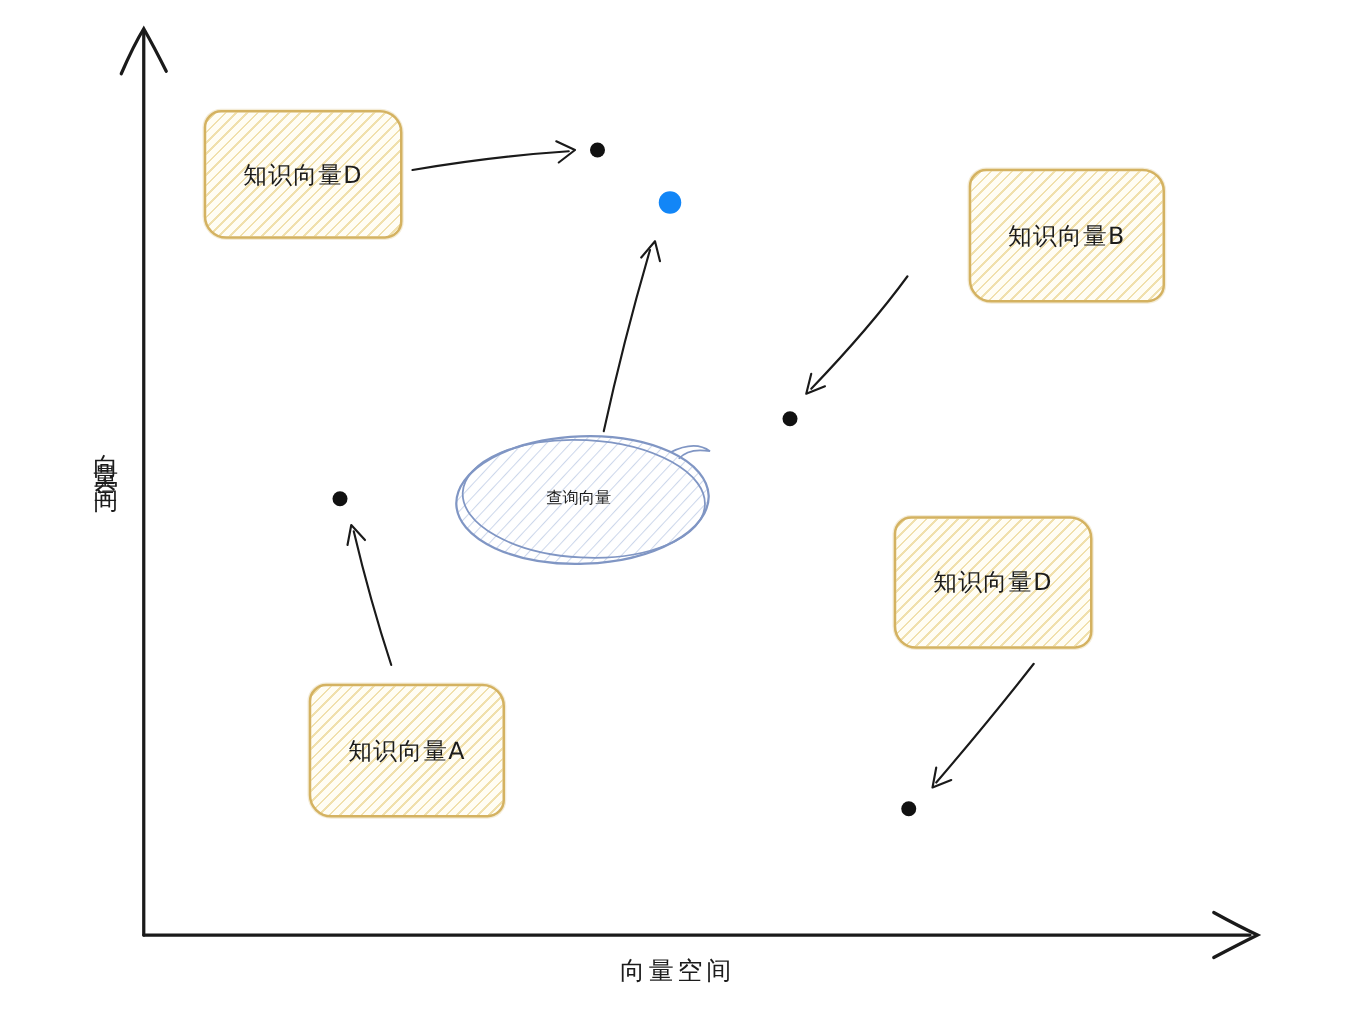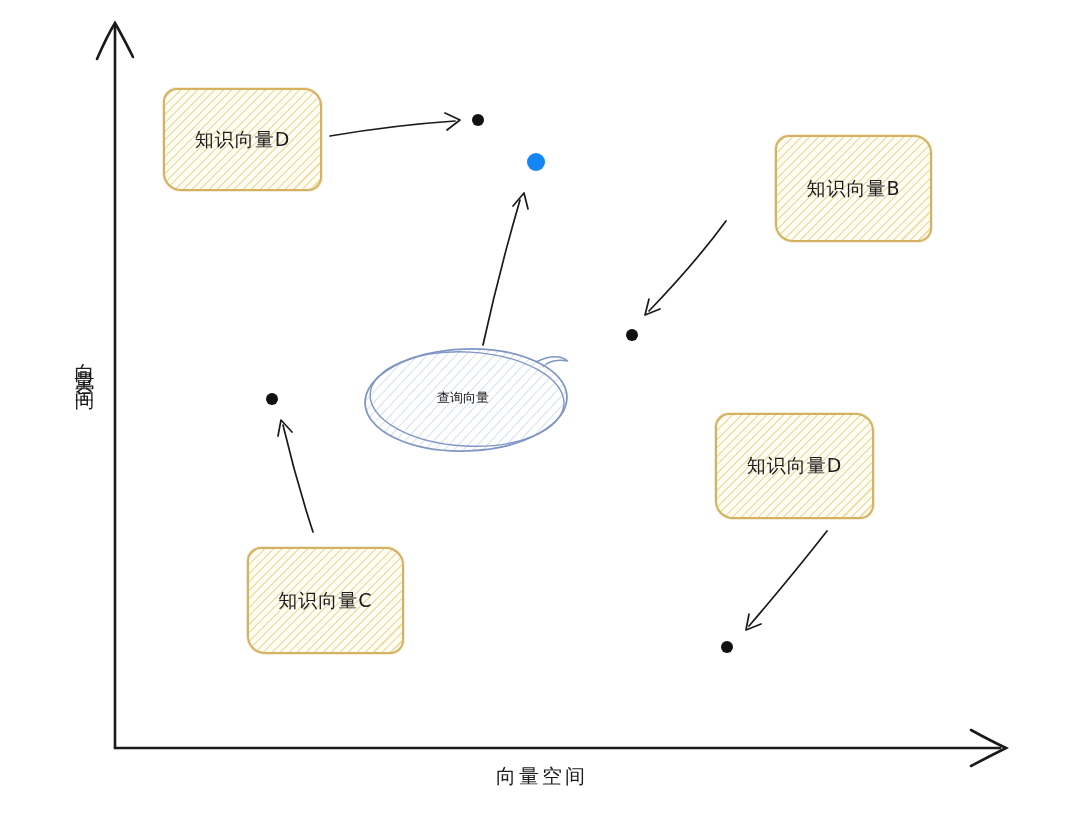--- a/index.html
+++ b/index.html
@@ -110,21 +110,21 @@
     <circle r="9" cx="536" cy="162" fill="#1286f7"></circle>
   </svg>
 
   <div class="kbox" style="left:163px;top:88px;width:155px;height:99px;">
     <span>知识向量D</span>
   </div>
   <div class="kbox" style="left:740px;top:135px;width:153px;height:103px;margin-left:35px;">
     <span>知识向量B</span>
   </div>
   <div class="kbox" style="left:247px;top:547px;width:153px;height:103px;">
-    <span>知识向量C</span>
+    <span>知识向量A</span>
   </div>
   <div class="kbox" style="left:715px;top:413px;width:155px;height:102px;">
     <span>知识向量D</span>
   </div>
 
   <div class="query-label" style="left:463px;top:398px;">查询向量</div>
 
   <div class="axis-label-y">向量空间</div>
   <div class="axis-label-x">向量空间</div>
 

